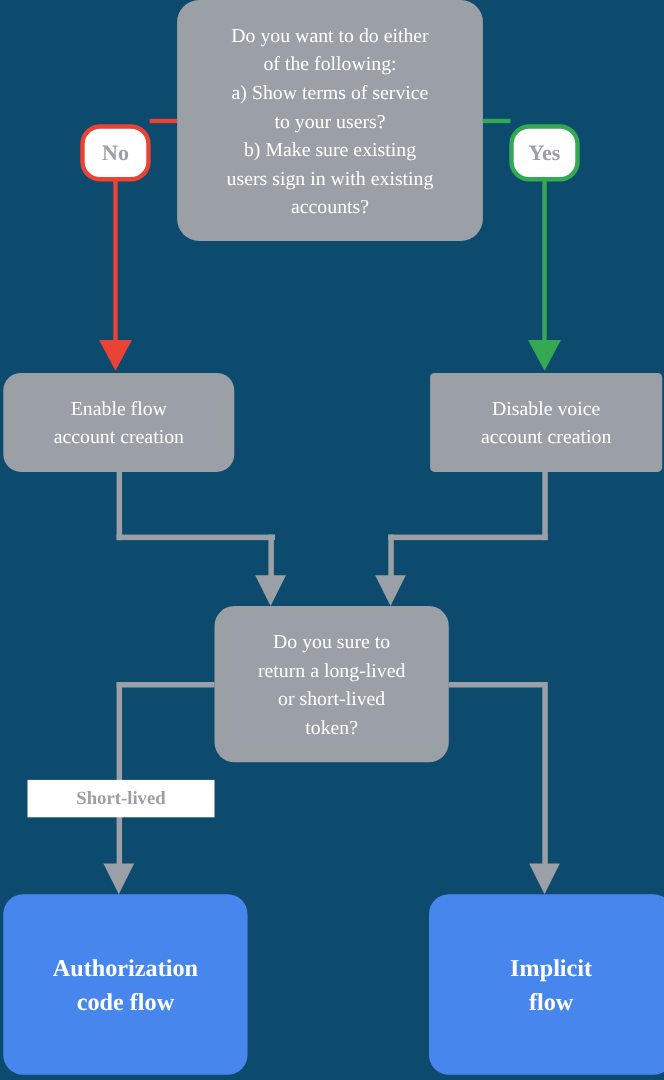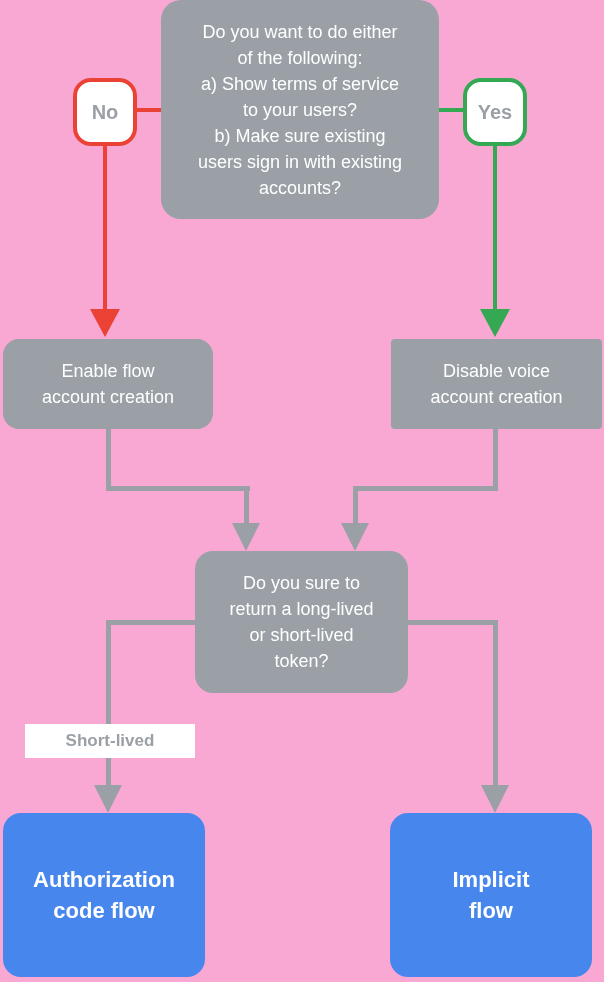--- a/index.html
+++ b/index.html
@@ -6,63 +6,63 @@
     --node-gray:#9AA0A6;
     --connector-gray:#9AA0A6;
     --no-red:#EA4335;
     --yes-green:#34A853;
     --result-blue:#4787ED;
     --muted-text:#9AA0A6;
     --node-text:#FFFFFF;
   }
   html,body{margin:0;padding:0;background:#fff;}
   #canvas{
-    position:relative;width:604px;height:982px;background:#f9a8d4;overflow:hidden;
-    font-family:Liberation Sans, sans-serif;
+    position:relative;width:604px;height:982px;background:#0c4a6e;overflow:hidden;
+    font-family:Liberation Serif, serif;
   }
   .node{
     position:absolute;display:flex;align-items:center;justify-content:center;
     text-align:center;white-space:pre-line;box-sizing:border-box;
     background:var(--node-gray);color:var(--node-text);
     font-size:18px;line-height:26px;font-weight:400;z-index:1;
   }
   .line{position:absolute;background:var(--connector-gray);z-index:0;}
   .line.red{background:var(--no-red);}
   .line.green{background:var(--yes-green);}
   .arrow{
     position:absolute;width:0;height:0;z-index:0;
     border-left:14px solid transparent;border-right:14px solid transparent;
     border-top:28px solid var(--connector-gray);
   }
   .arrow.red{border-left-width:15px;border-right-width:15px;border-top-color:var(--no-red);}
   .arrow.green{border-left-width:15px;border-right-width:15px;border-top-color:var(--yes-green);}
 
   .badge{
     position:absolute;display:flex;align-items:center;justify-content:center;
-    box-sizing:border-box;width:64px;height:68px;background:#fff;border-radius:18px;
-    color:var(--muted-text);font-size:20px;font-weight:700;z-index:2;
+    box-sizing:border-box;width:64px;height:52px;background:#fff;border-radius:18px;
+    color:var(--muted-text);font-size:20px;font-weight:700;z-index:2;margin-top:35px;
   }
   .badge.no{left:73px;top:78px;border:4px solid var(--no-red);}
   .badge.yes{left:463px;top:78px;border:4px solid var(--yes-green);}
 
   .edge-label{
     position:absolute;display:flex;align-items:center;justify-content:center;
     width:170px;height:34px;background:#fff;color:var(--muted-text);
     font-size:17px;font-weight:700;z-index:2;text-align:center;
   }
 
   #root-question{left:161px;top:0;width:278px;height:219px;border-radius:20px;}
   #enable-box{left:3px;top:339px;width:210px;height:90px;border-radius:16px;}
   #disable-box{left:391px;top:339px;width:211px;height:90px;border-radius:4px;}
   #token-question{left:195px;top:551px;width:213px;height:142px;border-radius:18px;}
-  #short-label{left:25px;top:724px;}
+  #short-label{left:25px;top:709px;}
   #long-label{left:409px;top:709px;}
   #auth-box,#implicit-box{
     background:var(--result-blue);font-size:22px;line-height:31px;font-weight:700;
-    width:202px;height:164px;border-radius:18px;top:813px;
+    width:222px;height:164px;border-radius:18px;top:813px;
   }
   #auth-box{left:3px;}
   #implicit-box{left:390px;}
 
   
   #no-hline{left:136px;top:108px;width:25px;height:4px;}
   #no-vline{left:103px;top:140px;width:4px;height:170px;}
   #no-arrow{left:90px;top:309px;}
   
   #yes-hline{left:439px;top:108px;width:25px;height:4px;}

